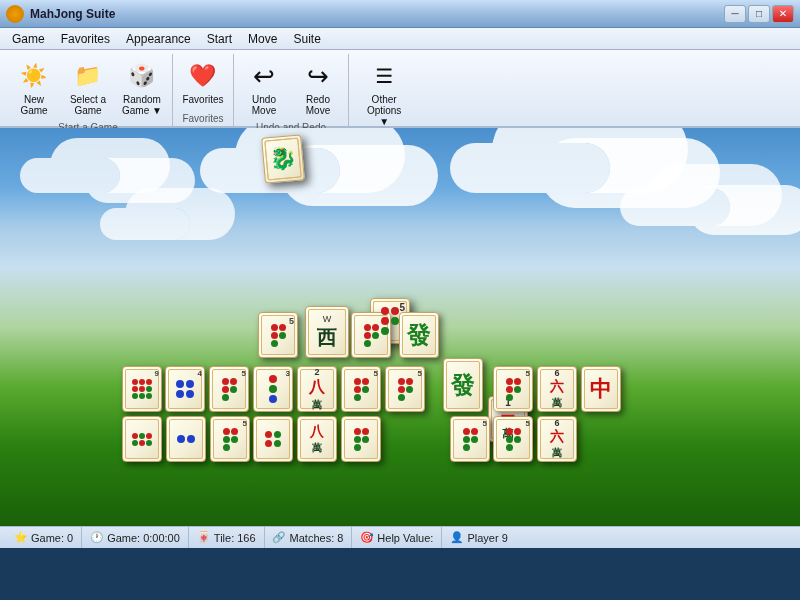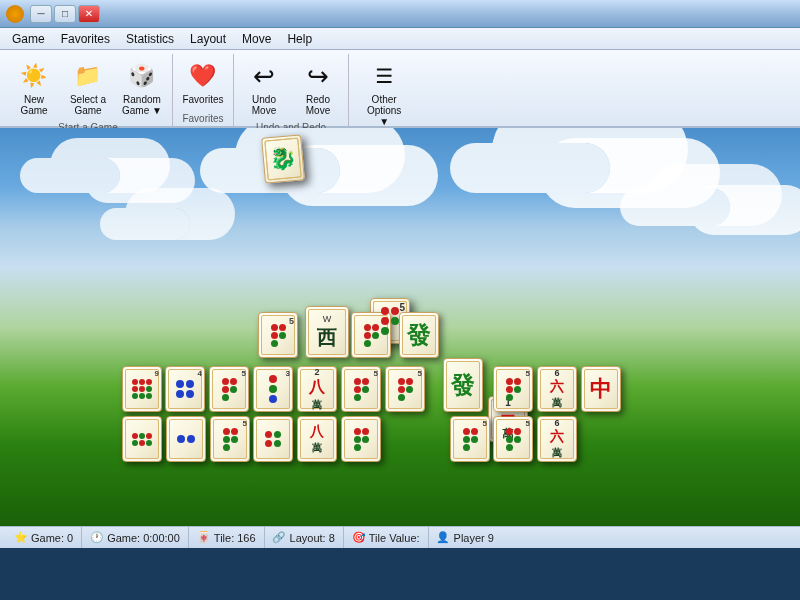--- a/index.html
+++ b/index.html
@@ -203,34 +203,35 @@
       border: 1px solid #d8b870;
       border-radius: 2px;
       pointer-events: none;
     }
   </style>
 </head>
 <body>
 
 <div id="titlebar">
   <div class="app-icon"></div>
+  <span class="title-text">MahJong Suite</span>
   <div class="win-controls">
     <div class="win-btn">─</div>
     <div class="win-btn">□</div>
     <div class="win-btn close-btn">✕</div>
   </div>
 </div>
 
 <div id="menubar">
   <div class="menu-item">Game</div>
   <div class="menu-item">Favorites</div>
-  <div class="menu-item">Statistics</div>
-  <div class="menu-item">Layout</div>
+  <div class="menu-item">Appearance</div>
+  <div class="menu-item">Start</div>
   <div class="menu-item">Move</div>
-  <div class="menu-item">Help</div>
+  <div class="menu-item">Suite</div>
 </div>
 
 <div id="toolbar">
   <div class="toolbar-group">
     <div class="toolbar-btns">
       <div class="toolbar-btn">
         <div class="toolbar-icon">☀️</div>
         <span>New<br>Game</span>
       </div>
       <div class="toolbar-btn">
@@ -545,24 +546,24 @@
     <span>Game:</span>
     <span>0:00:00</span>
   </div>
   <div class="status-item">
     <div class="status-icon">🀄</div>
     <span>Tile:</span>
     <span>166</span>
   </div>
   <div class="status-item">
     <div class="status-icon">🔗</div>
-    <span>Layout:</span>
+    <span>Matches:</span>
     <span>8</span>
   </div>
   <div class="status-item">
     <div class="status-icon">🎯</div>
-    <span>Tile Value:</span>
+    <span>Help Value:</span>
   </div>
   <div class="status-item">
     <div class="status-icon">👤</div>
     <span>Player 9</span>
   </div>
 </div>
 
 </body></html>

